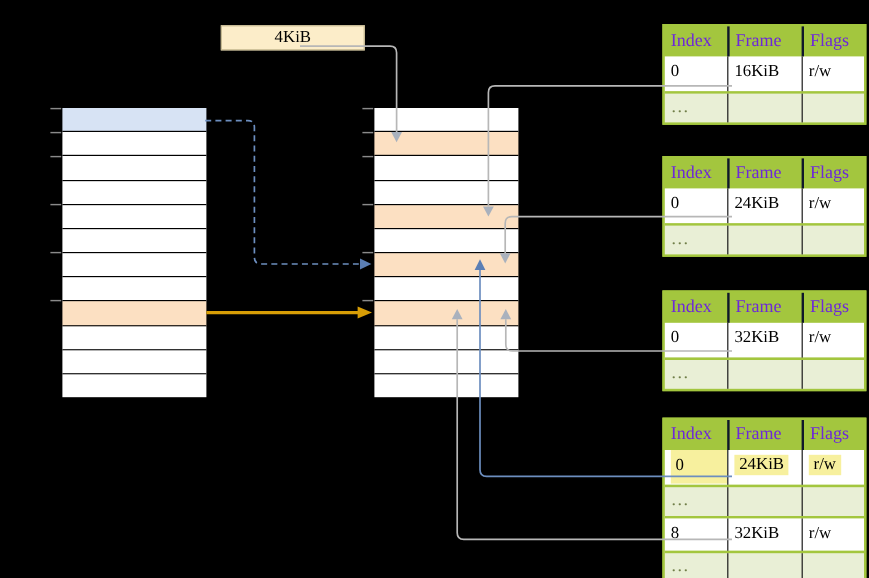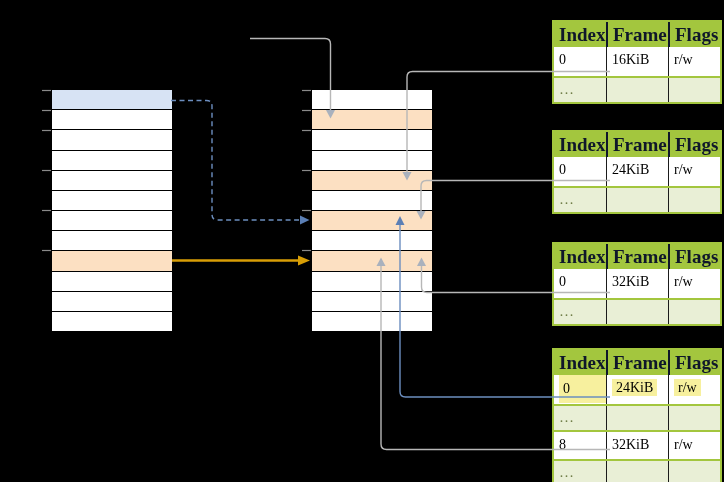--- a/index.html
+++ b/index.html
@@ -17,21 +17,21 @@
   .mrow.peach{background:#fce0c2;}
 
   
   .sizebox{position:absolute;left:184px;top:21px;width:118px;height:19px;background:#fcedc9;
            border:1px solid #c6ba92;color:#000;font-size:14px;line-height:19px;text-align:center;}
 
   
   .ptable{position:absolute;left:552px;width:170px;border:2px solid #a3c63e;box-sizing:border-box;background:#a3c63e;}
   .pt1{top:20px;} .pt2{top:130px;} .pt3{top:242px;} .pt4{top:348px;}
   .thead{display:grid;grid-template-columns:52px 62px 52px;height:25px;background:#a3c63e;}
-  .hcell{color:#0f172a;font-weight:bold;font-size:19px;line-height:25px;padding-left:5px;box-sizing:border-box;}
+  .hcell{color:#6d28d9;font-weight:normal;font-size:15px;line-height:25px;padding-left:5px;box-sizing:border-box;}
   .hcell + .hcell{border-left:2px solid #0f172a;}
   .trow{display:grid;grid-template-columns:52px 62px 52px;box-sizing:border-box;border-top:2px solid #a3c63e;}
   .trow.data{height:29px;background:#ffffff;}
   .trow.first{border-top:none;height:29px;}
   .trow.ellipsis{height:26px;background:#e9efd6;}
   .tcell{box-sizing:border-box;font-size:14px;color:#000;padding-left:5px;line-height:26px;overflow:hidden;}
   .trow.ellipsis .tcell{color:#707e48;font-size:15px;line-height:22px;letter-spacing:1px;}
   .tcell + .tcell{border-left:1.5px solid #1b1b1b;}
   .hl{background:#f7f09e;padding:1px 4px;}
   .hl.wide{display:inline-block;min-width:40px;box-sizing:content-box;}
@@ -67,20 +67,21 @@
       <div class="mrow peach"></div>
       <div class="mrow white"></div>
       <div class="mrow peach"></div>
       <div class="mrow white"></div>
       <div class="mrow peach"></div>
       <div class="mrow white"></div>
       <div class="mrow white"></div>
       <div class="mrow white"></div>
     </div>
 
+  <div class="sizebox">4KiB</div>
 
   <div class="ptable pt1">
       <div class="thead">
         <div class="hcell">Index</div>
         <div class="hcell">Frame</div>
         <div class="hcell">Flags</div>
       </div>
       <div class="trow data first">
         <div class="tcell">0</div>
         <div class="tcell">16KiB</div>

